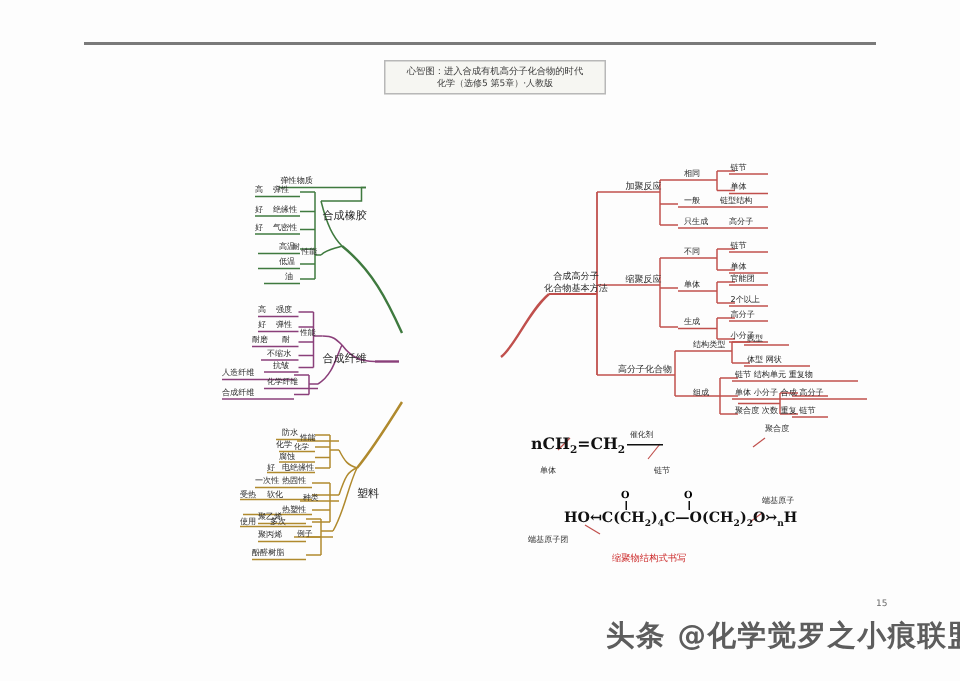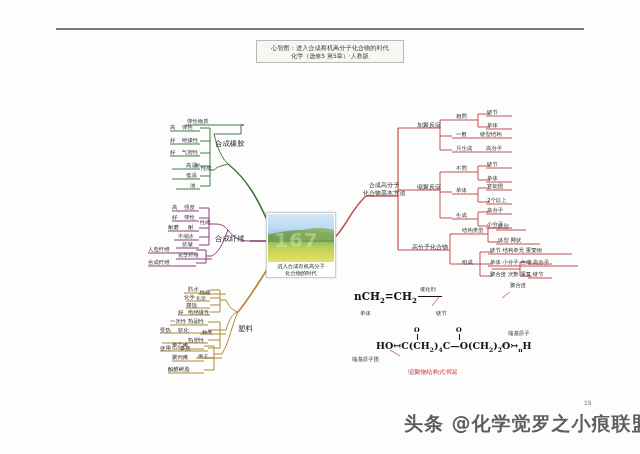--- a/index.html
+++ b/index.html
@@ -271,31 +271,20 @@
 
     <g stroke="#c0504d" fill="none" stroke-width=".8">
       <path d="M372,300 L380,292"></path>
       <path d="M432,306 L440,296"></path>
       <path d="M510,292 L502,298"></path>
       <path d="M400,356 L390,350"></path>
       <path d="M508,342 L500,348"></path>
     </g>
   </svg>
 
-  <div class="center-node">
-    <div class="center-img">
-      <div class="hill"></div>
-      <div class="hill2"></div>
-      <div class="wm">167</div>
-    </div>
-    <div class="center-cap">
-      <div>进入合成有机高分子</div>
-      <div>化合物的时代</div>
-    </div>
-  </div>
 
   <div class="node big" style="left:215px;top:140px;">合成橡胶</div>
   <div class="node" style="left:187px;top:119px;">弹性物质</div>
   <div class="node" style="left:201px;top:166px;font-size:5.2px;">性能</div>
   <div class="node" style="left:170px;top:125px;">高</div>
   <div class="node" style="left:182px;top:125px;">弹性</div>
   <div class="node" style="left:170px;top:138px;">好</div>
   <div class="node" style="left:182px;top:138px;">绝缘性</div>
   <div class="node" style="left:170px;top:150px;">好</div>
   <div class="node" style="left:182px;top:150px;">气密性</div>

